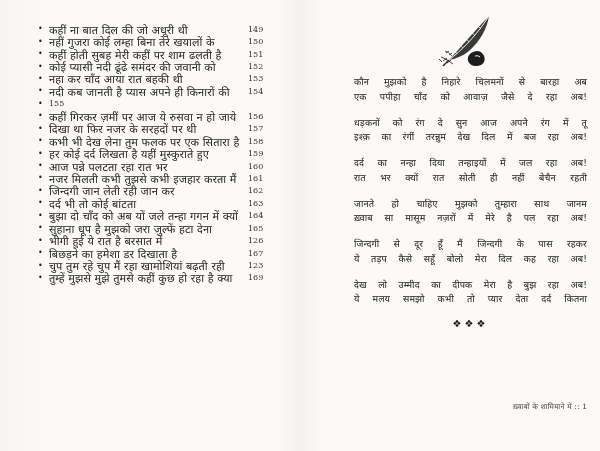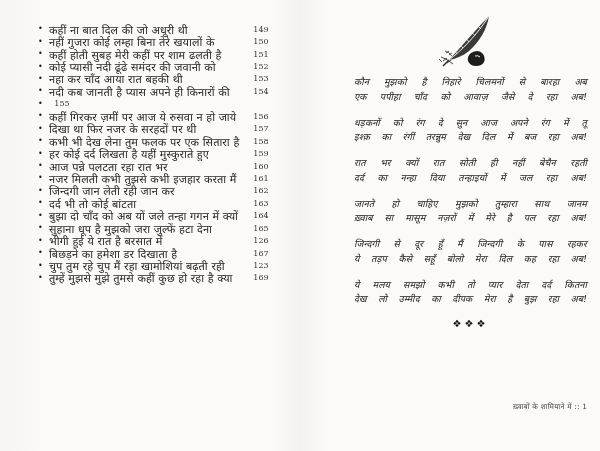--- a/index.html
+++ b/index.html
@@ -21,31 +21,31 @@
     display:flex;align-items:center;height:12.45px;white-space:nowrap;
   }
   .bullet{
     width:11px;flex:0 0 11px;font-size:8px;line-height:1;color:#1c1c1c;
   }
   .toc-title{
     flex:1;font-size:11px;letter-spacing:0.1px;color:#242424;
     overflow:hidden;
   }
   .toc-page{
-    flex:0 0 26px;text-align:center;font-size:8px;color:#333;
+    flex:0 0 26px;text-align:left;font-size:8px;color:#333;
     font-family:"DejaVu Serif", serif;
   }
   
   .illustration{
     position:absolute;left:433px;top:13px;width:74px;height:56px;
   }
   .poem{
     position:absolute;left:354px;top:75px;width:233px;
   }
-  .stanza{margin-bottom:11.5px;font-style:italic;}
+  .stanza{margin-bottom:11.5px;}
   .pline{
     font-size:9.3px;line-height:14.5px;color:#212121;
     text-align:justify;text-align-last:justify;
     white-space:nowrap;letter-spacing:0.1px;
   }
   .ornament{
     margin-top:9px;text-align:center;font-size:10px;color:#111;
     letter-spacing:3px;text-align-last:center;
   }
   .footer{
@@ -185,33 +185,33 @@
   <div class="poem">
     <div class="stanza">
       <div class="pline">कौन मुझको है निहारे चिलमनों से बारहा अब</div>
       <div class="pline">एक पपीहा चाँद को आवाज़ जैसे दे रहा अब!</div>
     </div>
     <div class="stanza">
       <div class="pline">धड़कनों को रंग दे सुन आज अपने रंग में तू</div>
       <div class="pline">इश्क़ का रंगीं तरन्नुम देख दिल में बज रहा अब!</div>
     </div>
     <div class="stanza">
+      <div class="pline">दर्द का नन्हा दिया तन्हाइयों में जल रहा अब!</div>
       <div class="pline">रात भर क्यों रात सोती ही नहीं बेचैन रहती</div>
-      <div class="pline">दर्द का नन्हा दिया तन्हाइयों में जल रहा अब!</div>
     </div>
     <div class="stanza">
       <div class="pline">जानते हो चाहिए मुझको तुम्हारा साथ जानम</div>
       <div class="pline">ख़्वाब सा मासूम नज़रों में मेरे है पल रहा अब!</div>
     </div>
     <div class="stanza">
       <div class="pline">जिन्दगी से दूर हूँ मैं जिन्दगी के पास रहकर</div>
       <div class="pline">ये तड़प कैसे सहूँ बोलो मेरा दिल कह रहा अब!</div>
     </div>
     <div class="stanza">
+      <div class="pline">देख लो उम्मीद का दीपक मेरा है बुझ रहा अब!</div>
       <div class="pline">ये मलय समझो कभी तो प्यार देता दर्द कितना</div>
-      <div class="pline">देख लो उम्मीद का दीपक मेरा है बुझ रहा अब!</div>
     </div>
     <div class="ornament">❖❖❖</div>
   </div>
 
   <div class="footer">ख़्वाबों के शामियाने में :: 1</div>
 
 </div>
 
 </body></html>

